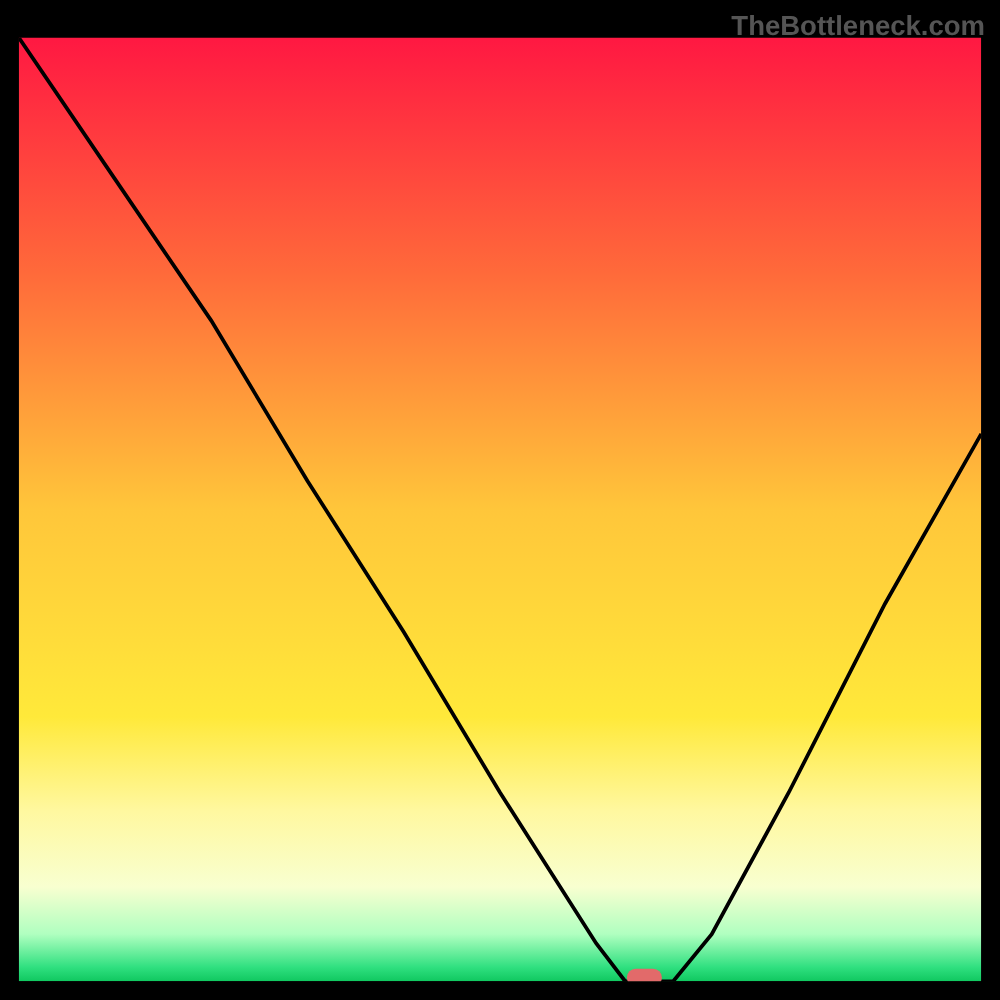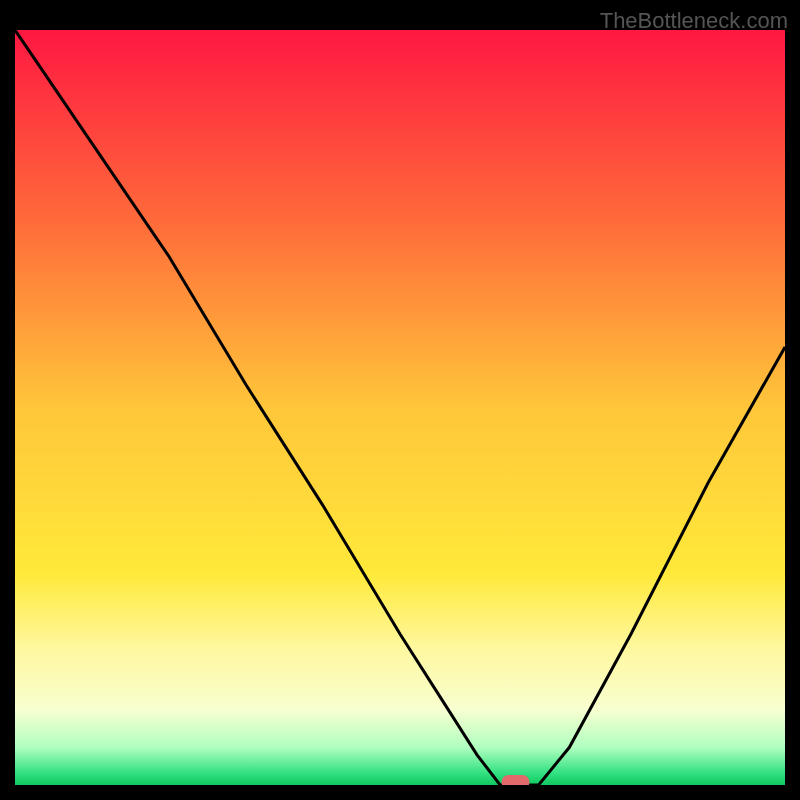--- a/index.html
+++ b/index.html
@@ -10,21 +10,21 @@
     background: #000;
     position: relative;
     font-family: Arial, sans-serif;
   }
   .watermark {
     position: absolute;
     top: 8px;
     right: 12px;
     color: #555;
     font-size: 22px;
-    font-weight: 400;
+    font-weight: 700;
     z-index: 10;
   }
   .chart-area {
     position: absolute;
     left: 15px;
     top: 30px;
     width: 770px;
     height: 755px;
   }
   svg {

